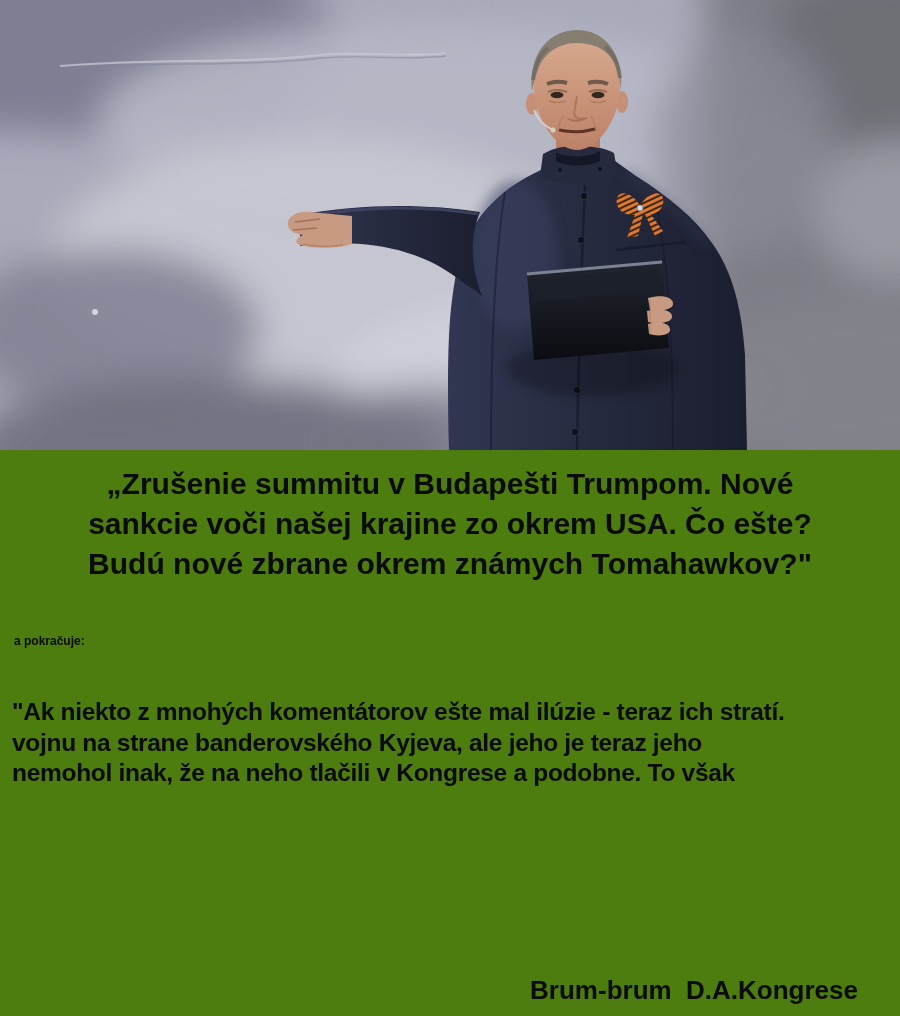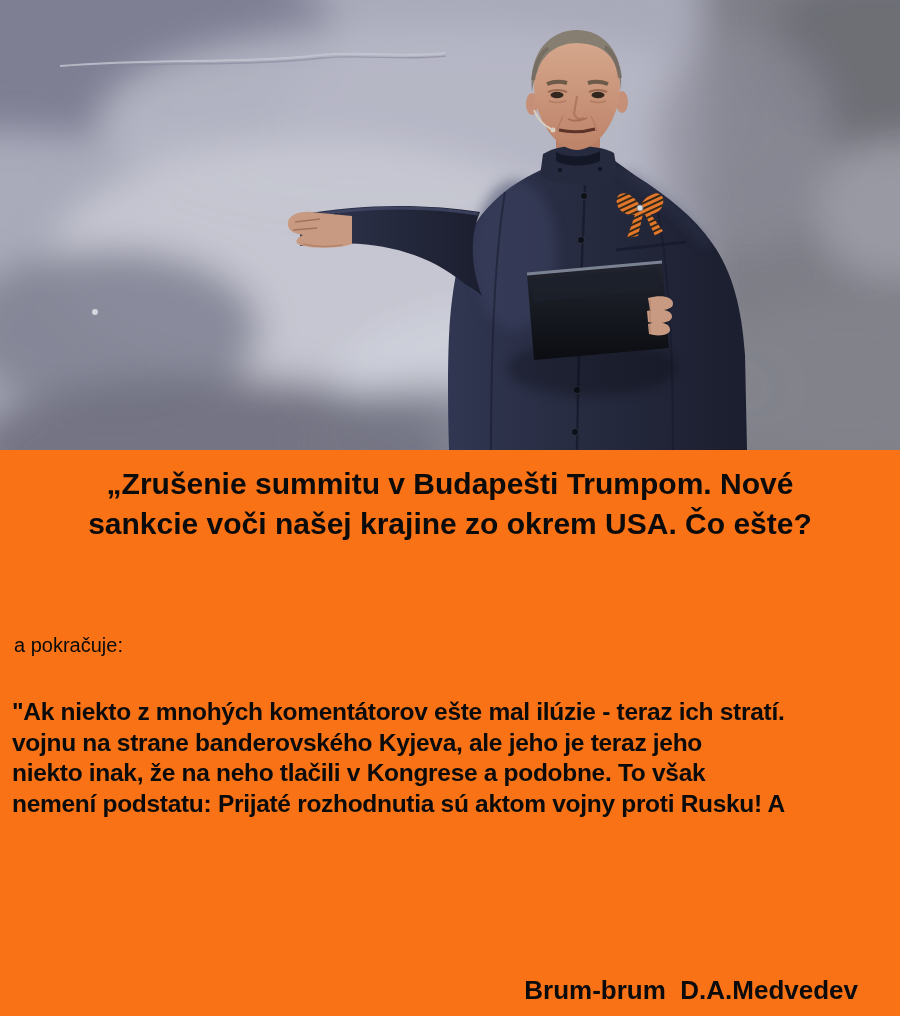--- a/index.html
+++ b/index.html
@@ -1,30 +1,30 @@
 <!DOCTYPE html>
 <html><head>
 <meta charset="utf-8">
 <style>
   html,body{margin:0;padding:0;}
   body{
     width:900px;height:1016px;background:#ffffff;
     font-family:"Liberation Sans",sans-serif;
     overflow:hidden;
   }
-  .stage{position:relative;width:900px;height:1016px;background:#f97316;}
+  .stage{position:relative;width:900px;height:1016px;background:#4d7c0f;}
   .photo{position:absolute;top:0;left:0;width:900px;height:450px;display:block;}
   .headline{
     position:absolute;top:464px;left:0;width:900px;
     text-align:center;font-weight:700;font-size:30px;line-height:40px;
     color:#0b0b0b;letter-spacing:0;
   }
   .leadin{
     position:absolute;top:634px;left:14px;
-    font-weight:400;font-size:20px;color:#0b0b0b;
+    font-weight:700;font-size:12px;color:#0b0b0b;
   }
   .bodytext{
     position:absolute;top:697px;left:12px;width:886px;
     font-weight:700;font-size:24.5px;line-height:30.6px;
     color:#0b0b0b;letter-spacing:-0.3px;
   }
   .bodytext div{white-space:nowrap;}
   .attribution{
     position:absolute;top:975px;right:42px;
     font-weight:700;font-size:26px;color:#0b0b0b;white-space:pre;
@@ -199,26 +199,26 @@
         <path d="M647,311 C661,308 671,310 672,316 C673,322 660,325 648,322 Z"></path>
         <path d="M648,324 C660,321 669,323 670,329 C671,335 659,337 649,334 Z"></path>
         <path d="M650,300 L650,334" stroke="#8c5743" stroke-width="1" opacity="0.4" fill="none"></path>
       </g>
     </g>
   </svg>
 
   <div class="headline">
     <div>„Zrušenie summitu v Budapešti Trumpom. Nové</div>
     <div>sankcie voči našej krajine zo okrem USA. Čo ešte?</div>
+    <div>Budú nové zbrane okrem známych Tomahawkov?"</div>
   </div>
 
   <div class="leadin">a pokračuje:</div>
 
   <div class="bodytext">
     <div>"Ak niekto z mnohých komentátorov ešte mal ilúzie - teraz ich stratí.</div>
     <div>vojnu na strane banderovského Kyjeva, ale jeho je teraz jeho</div>
-    <div>niekto inak, že na neho tlačili v Kongrese a podobne. To však</div>
-    <div>nemení podstatu: Prijaté rozhodnutia sú aktom vojny proti Rusku! A</div>
+    <div>nemohol inak, že na neho tlačili v Kongrese a podobne. To však</div>
   </div>
 
-  <div class="attribution">Brum-brum  D.A.Medvedev</div>
+  <div class="attribution">Brum-brum  D.A.Kongrese</div>
 
 </div>
 
 </body></html>

